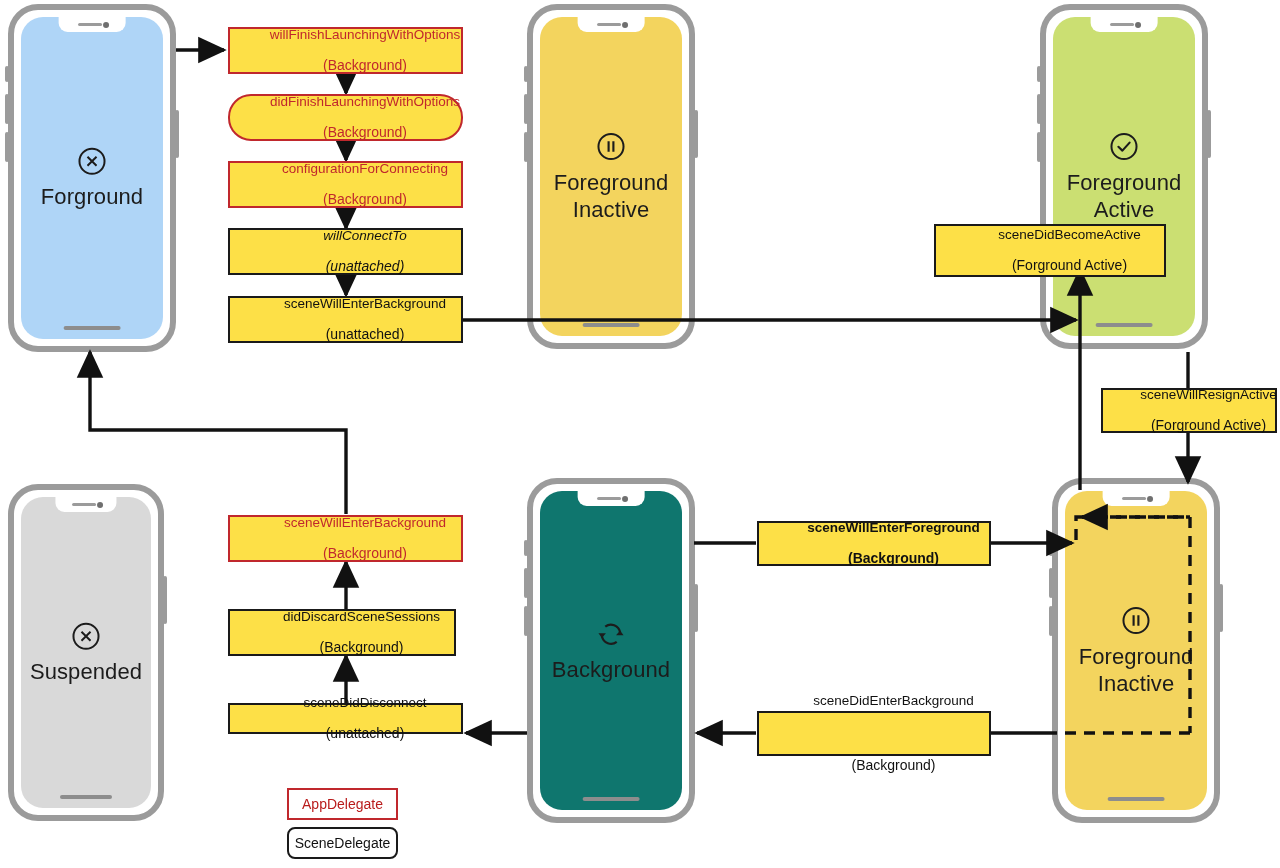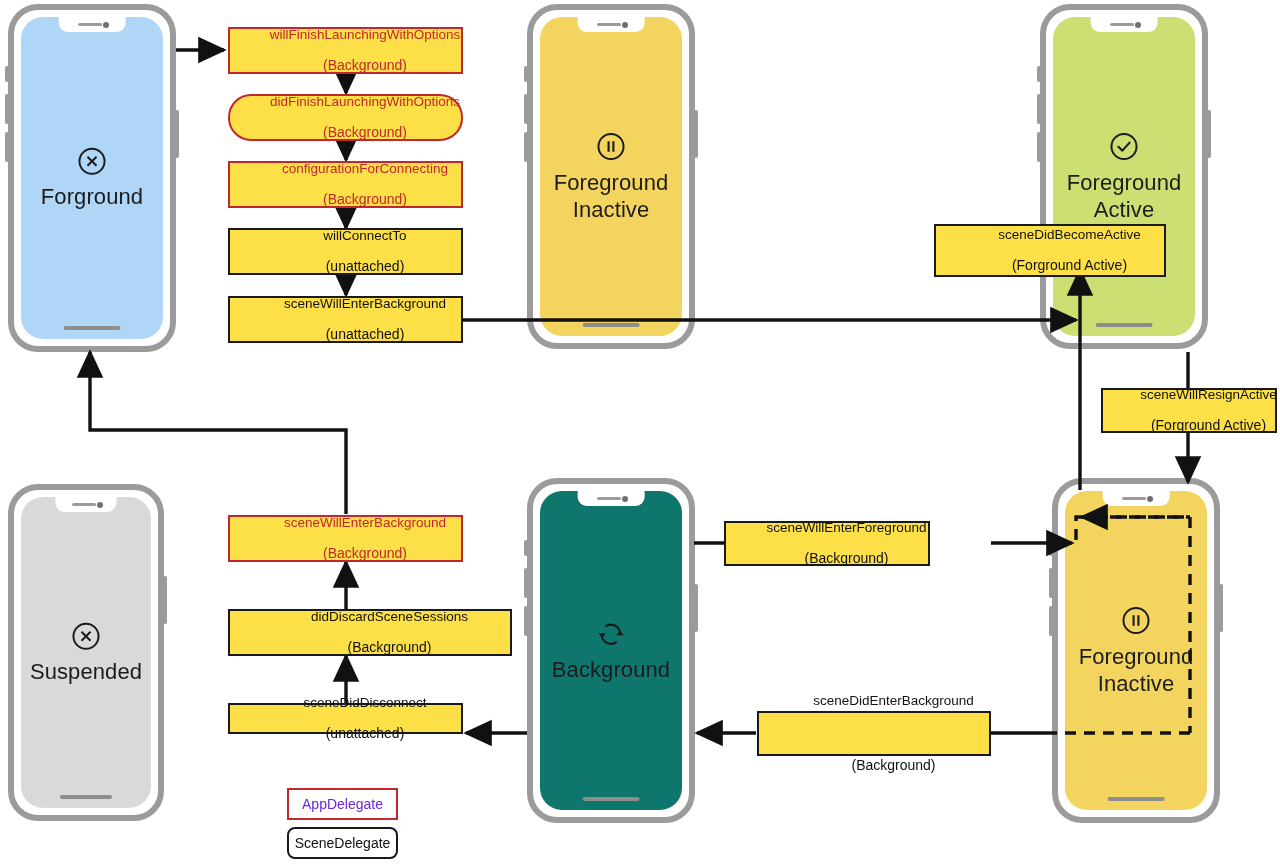--- a/index.html
+++ b/index.html
@@ -121,21 +121,21 @@
 
   .legend-box{
     position:absolute;
     box-sizing:border-box;
     background:#fff;
     border:2px solid #1a1a1a;
     display:flex;align-items:center;justify-content:center;
     font-size:14px;color:#111;
     z-index:30;
   }
-  .legend-box.app{ border-color:#c0282d; color:#6d28d9;text-align:right;}
+  .legend-box.app{ border-color:#c0282d; color:#b91c1c;text-align:right;}
 
   
   svg.wires{
     position:absolute;
     left:0;top:0;
     width:1280px;height:868px;
     z-index:20;
     pointer-events:none;
   }
 </style>
@@ -320,21 +320,21 @@
   <div class="mbox app" style="left:228px; top:94px; width:235px; height:47px;border-radius:23px;">
     <div class="m1">didFinishLaunchingWithOptions</div>
     <div class="m2">(Background)</div>
   </div>
 
   <div class="mbox app" style="left:228px; top:161px; width:235px; height:47px;">
     <div class="m1">configurationForConnecting</div>
     <div class="m2">(Background)</div>
   </div>
 
-  <div class="mbox" style="left:228px; top:228px; width:235px; height:47px;">
+  <div class="mbox" style="left:228px; top:228px; width:235px; height:47px;font-style:italic;">
     <div class="m1">willConnectTo</div>
     <div class="m2">(unattached)</div>
   </div>
 
   <div class="mbox" style="left:228px; top:296px; width:235px; height:47px;">
     <div class="m1">sceneWillEnterBackground</div>
     <div class="m2">(unattached)</div>
   </div>
 
   <div class="mbox" style="left:934px; top:224px; width:232px; height:53px;">
@@ -345,31 +345,31 @@
   <div class="mbox" style="left:1101px; top:388px; width:176px; height:45px;">
     <div class="m1">sceneWillResignActive</div>
     <div class="m2">(Forground Active)</div>
   </div>
 
   <div class="mbox app" style="left:228px; top:515px; width:235px; height:47px;">
     <div class="m1">sceneWillEnterBackground</div>
     <div class="m2">(Background)</div>
   </div>
 
-  <div class="mbox" style="left:228px; top:609px; width:284px; height:47px;">
+  <div class="mbox" style="left:228px; top:609px; width:228px; height:47px;">
     <div class="m1">didDiscardSceneSessions</div>
     <div class="m2">(Background)</div>
   </div>
 
   <div class="mbox" style="left:228px; top:703px; width:235px; height:31px;">
     <div class="m1">sceneDidDisconnect</div>
     <div class="m2">(unattached)</div>
   </div>
 
-  <div class="mbox" style="left:724px; top:521px; width:206px; height:45px;">
+  <div class="mbox" style="left:757px; top:521px; width:234px; height:45px;font-weight:bold;">
     <div class="m1">sceneWillEnterForeground</div>
     <div class="m2">(Background)</div>
   </div>
 
   <div class="mbox" style="left:757px; top:711px; width:234px; height:45px;gap:34px;">
     <div class="m1">sceneDidEnterBackground</div>
     <div class="m2">(Background)</div>
   </div>
 
   <div class="legend-box app" style="left:287px; top:788px; width:111px; height:32px;">

